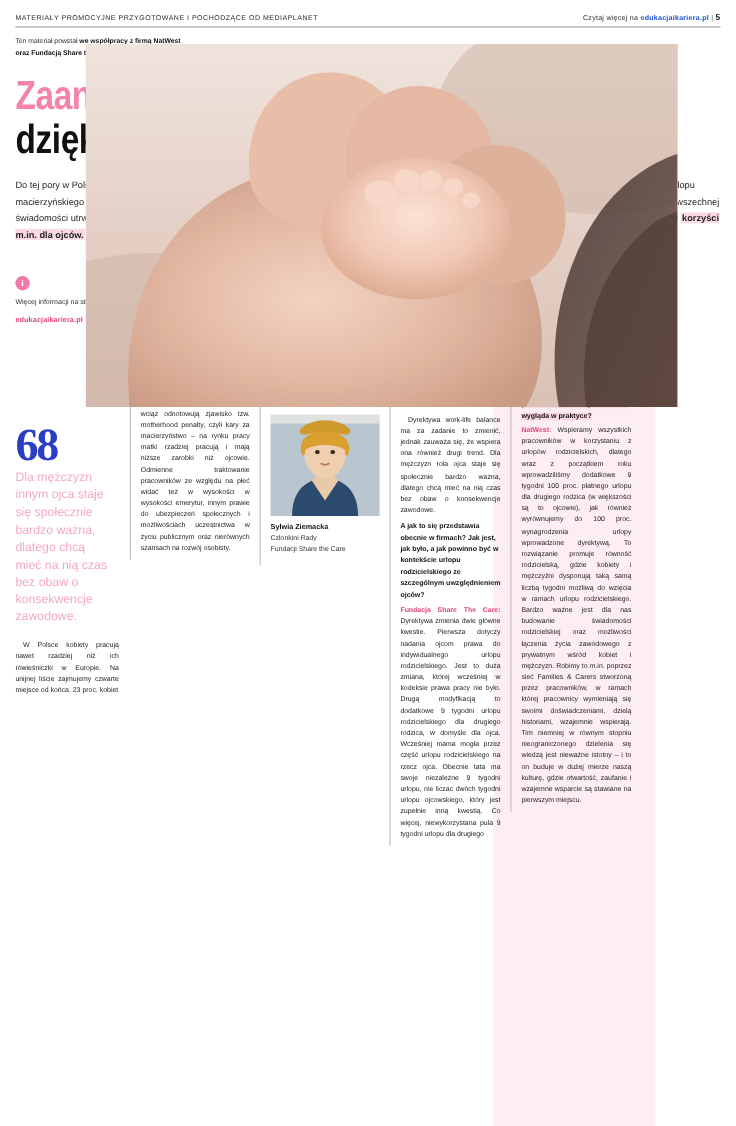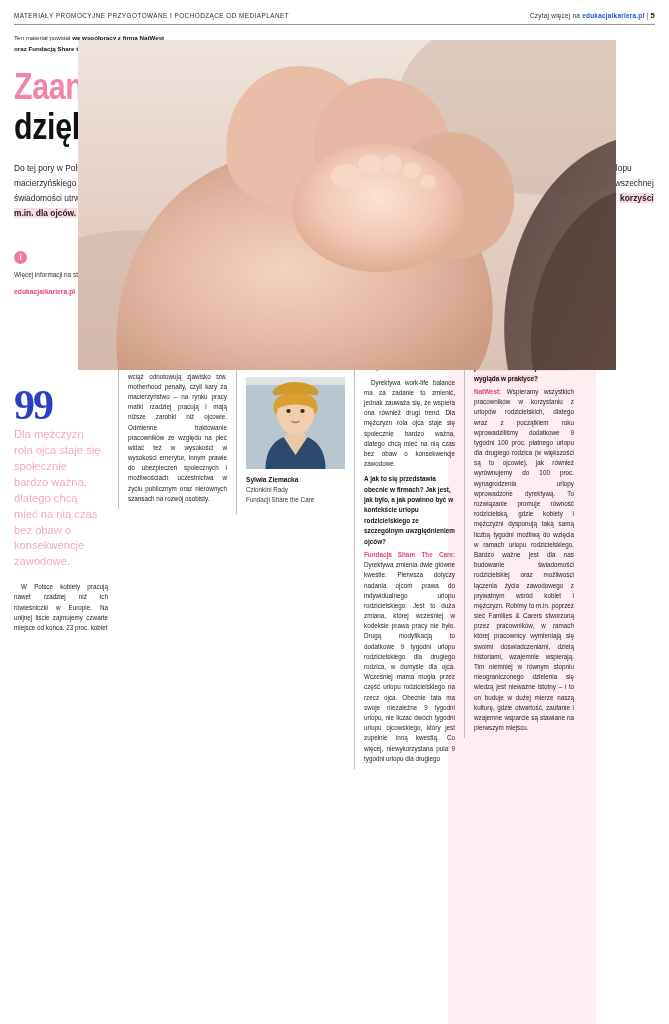--- a/index.html
+++ b/index.html
@@ -364,22 +364,22 @@
   <div class="cols">
 
     <div class="col col-1">
       <div class="info-badge-row">
         <div class="info-icon">i</div>
         <div class="info-text">Więcej informacji na stronie:</div>
         <div class="info-link">edukacjaikariera.pl</div>
       </div>
 
       <div class="pullquote">
-        <div class="quote-mark">99</div>
-        <div class="quote-body">Dla mężczyzn rola ojca staje się społecznie bardzo ważna, dlatego chcą mieć na nią czas bez obaw o konsekwencje zawodowe.</div>
+        <div class="quote-mark">68</div>
+        <div class="quote-body">Dla mężczyzn innym ojca staje się społecznie bardzo ważna, dlatego chcą mieć na nią czas bez obaw o konsekwencje zawodowe.</div>
       </div>
 
       <div class="after-quote">
         <p>W Polsce kobiety pracują nawet rzadziej niż ich rówieśniczki w Europie. Na unijnej liście zajmujemy czwarte miejsce od końca. 23 proc. kobiet</p>
       </div>
     </div>
 
     <div class="col col-2">
       <div class="q-head">26 kwietnia tego roku weszła w życie dyrektywa work-life balance. Na czym polega i w jakim celu została wprowadzona?</div>
       <p class="noindent"><span class="src-label">Fundacja Share The Care:</span><span> Komisja Europejska zdecydowała się na wprowadzenie dyrektywy work-life balance w celu zwiększenia aktywności zawodowej i wsparcia kobiet na rynku pracy. Na początku XXI wieku badacze z całego świata wciąż odnotowują zjawisko tzw. motherhood penalty, czyli kary za macierzyństwo – na rynku pracy matki rzadziej pracują i mają niższe zarobki niż ojcowie. Odmienne traktowanie pracowników ze względu na płeć widać też w wysokości w wysokości emerytur, innym prawie do ubezpieczeń społecznych i możliwościach uczestnictwa w życiu publicznym oraz nierównych szansach na rozwój osobisty.</span></p>

